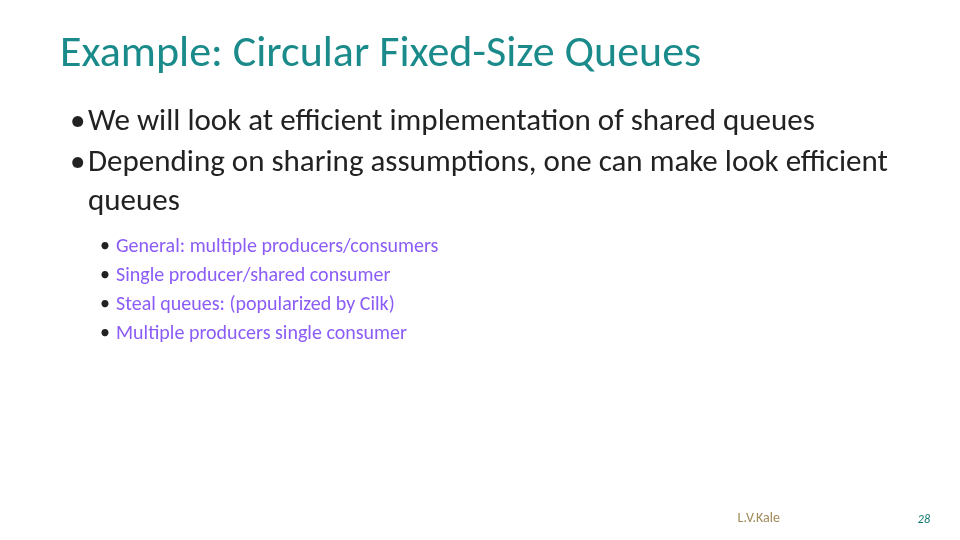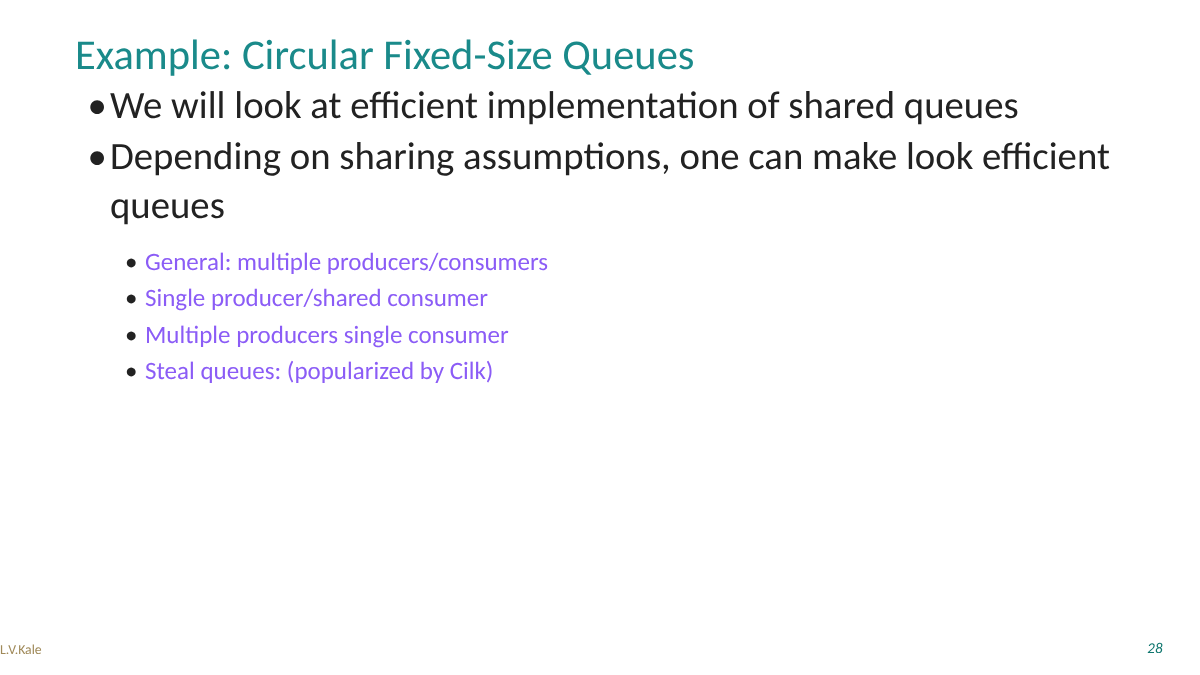--- a/index.html
+++ b/index.html
@@ -1,40 +1,40 @@
 <!DOCTYPE html>
 <html><head>
   <meta charset="utf-8">
   <style>
     * { margin: 0; padding: 0; box-sizing: border-box; }
     html, body { width: 960px; height: 540px; background: #fff; font-family: Calibri, "Segoe UI", Arial, sans-serif; position: relative; }
     .slide { width: 960px; height: 540px; padding: 20px 60px 40px 60px; position: relative; }
-    .title { color: #1a8a8a; font-size: 34px; font-weight: 400; margin-top: 4px; }
+    .title { color: #1a8a8a; font-size: 44px; font-weight: 400; margin-bottom: 22px; margin-top: 4px; }
     .bullets-l1 { list-style: none; margin-left: 10px; }
     .bullets-l1 > li { color: #222; font-size: 31px; line-height: 1.25; position: relative; padding-left: 18px; margin-bottom: 2px; }
     .bullets-l1 > li::before { content: "•"; position: absolute; left: 0; top: 0; color: #222; }
     .bullets-l2 { list-style: none; margin-left: 40px; margin-top: 14px; }
     .bullets-l2 > li { color: #8b5cf6; font-size: 20px; line-height: 1.35; position: relative; padding-left: 16px; margin-bottom: 2px; }
     .bullets-l2 > li::before { content: "•"; position: absolute; left: 0; top: 0; color: #222; }
-    .footer-center { position: absolute; bottom: 14px; left: 0; width: 780px; text-align: left; color: #a08a5a; font-size: 11px; }
+    .footer-center { position: absolute; bottom: 14px; left: 0; width: 780px; text-align: right; color: #a08a5a; font-size: 14px; }
     .footer-right { position: absolute; bottom: 14px; right: 30px; color: #0f766e; font-size: 12px; font-style: italic; }
   </style>
 </head>
 <body>
 
 <div class="slide">
   <h1 class="title">Example: Circular Fixed-Size Queues</h1>
 
   <ul class="bullets-l1">
     <li>We will look at efficient implementation of shared queues</li>
     <li>Depending on sharing assumptions, one can make look efficient queues</li>
   </ul>
 
   <ul class="bullets-l2">
     <li>General: multiple producers/consumers</li>
     <li>Single producer/shared consumer</li>
+    <li>Steal queues: (popularized by Cilk)</li>
     <li>Multiple producers single consumer</li>
-    <li>Steal queues: (popularized by Cilk)</li>
   </ul>
 
   <div class="footer-center">L.V.Kale</div>
   <div class="footer-right">28</div>
 </div>
 
 </body></html>

